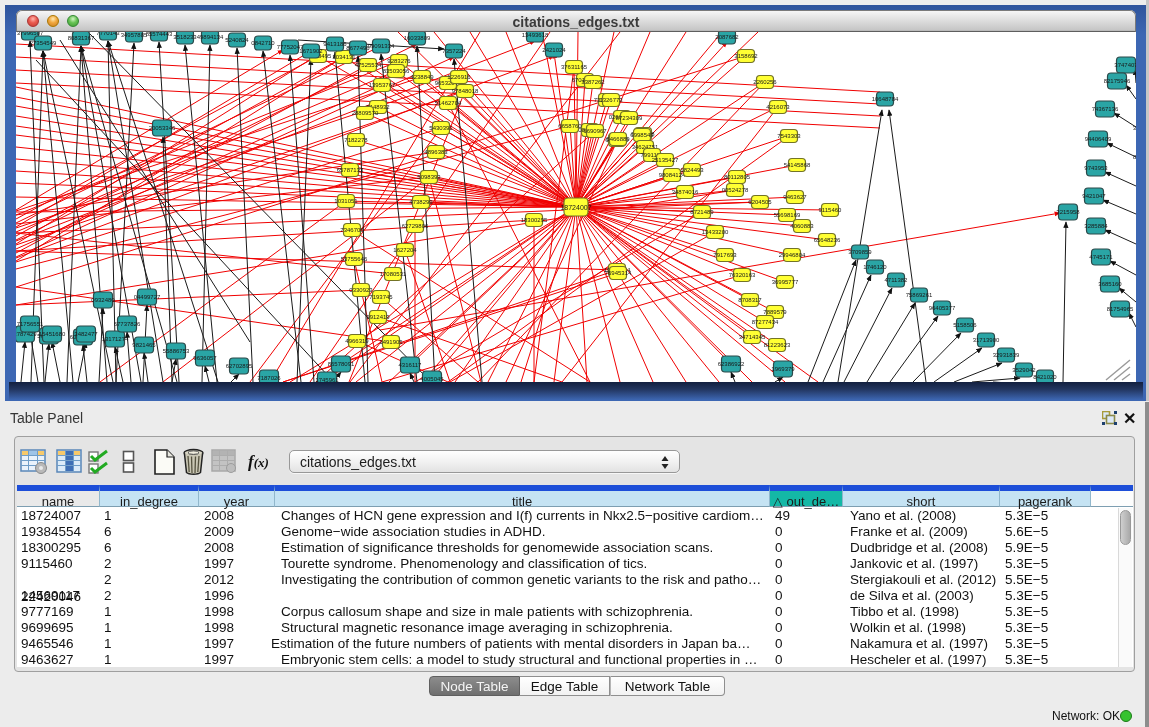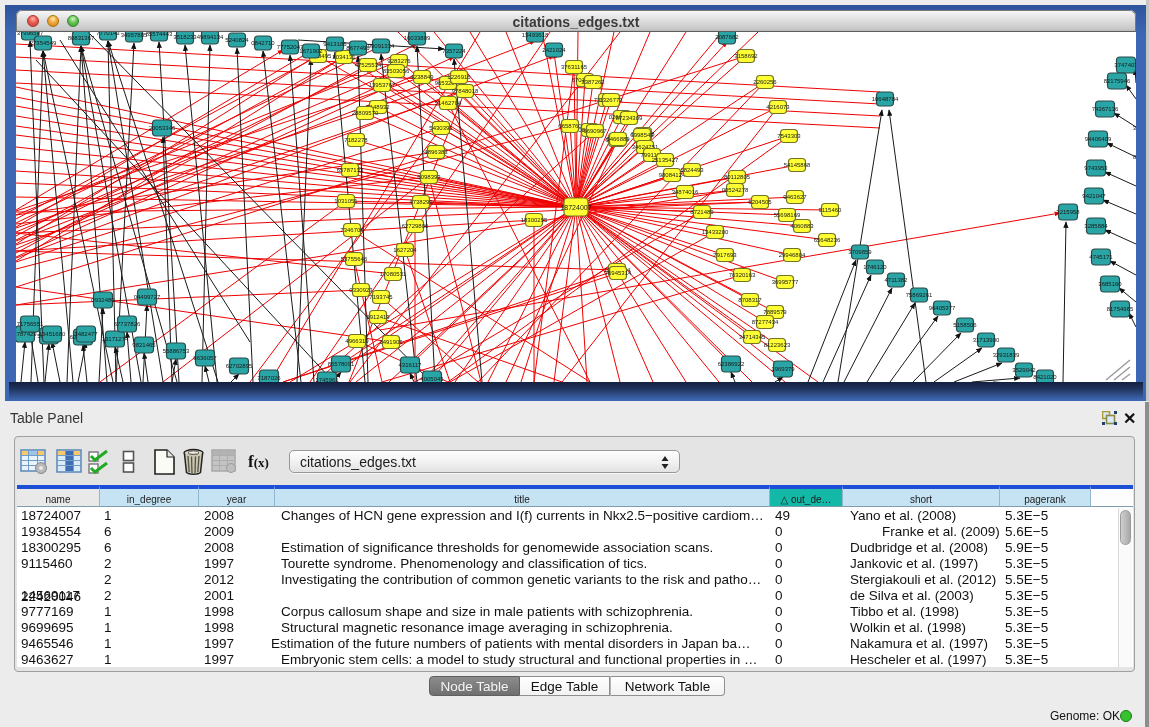--- a/index.html
+++ b/index.html
@@ -32,22 +32,22 @@
   
   #inner { left:14px; top:436px; width:1121px; height:236px; background:#e4e4e4;
     border:1px solid #9f9f9f; border-radius:4px; }
   
   #cmb { left:289px; top:450px; width:391px; height:23px; border:1px solid #989898; border-radius:5px;
     background:linear-gradient(#ffffff,#efefef 60%,#e2e2e2); box-shadow:0 1px 0 rgba(255,255,255,.7); }
   #cmb span.t { position:absolute; left:10px; top:3px; font-size:14px; color:#1c1c1c; }
   
   #tbl { left:17px; top:485px; width:1116px; height:182px; background:#fff; font-size:13.5px; }
   .hrow { position:absolute; top:0; height:22px; background:#c5e3f3; border-right:1px solid #91b7cc;
-     border-bottom:1px solid #7d9eb1; border-top:4px solid #1d4ed8; text-align:center; color:#1b1b1b;
-     line-height:21px; font-size:10px; }
+     border-bottom:1px solid #7d9eb1; border-top:6px solid #1d4ed8; text-align:center; color:#1b1b1b;
+     line-height:21px; font-size:13px; }
   .cell { position:absolute; height:16px; line-height:16.5px; white-space:nowrap; overflow:hidden; color:#111; }
   .tab { position:absolute; top:676px; height:20px; border:1px solid #8f8f8f; font-size:13.5px;
      line-height:19px; text-align:center; background:linear-gradient(#ffffff,#f2f2f2); color:#111; }
   #tab1 { left:429px; width:91px; border-radius:4px 0 0 4px;
      background:linear-gradient(#8c8c8c,#6f6f6f); color:#f4f4f4; border-color:#5f5f5f; }
   #tab2 { left:520px; width:90px; border-left:none; }
   #tab3 { left:610px; width:115px; border-radius:0 4px 4px 0; border-left:1px solid #b5b5b5; }
   #mem { left:0; top:709px; width:1120px; text-align:right; font-size:12px; color:#111; }
   #memdot { left:1120px; top:710px; width:12px; height:12px; border-radius:50%;
      background:#35c32f; border:1px solid #1c7a18; }
@@ -693,21 +693,21 @@
     <rect x="2" y="2" width="21" height="4" fill="#b3b3b3"></rect>
     <g stroke="#adadad" stroke-width="1">
       <line x1="1" y1="6.5" x2="24" y2="6.5"></line>
       <line x1="1" y1="11.5" x2="24" y2="11.5"></line>
       <line x1="1" y1="16.5" x2="24" y2="16.5"></line>
       <line x1="8.5" y1="1" x2="8.5" y2="22"></line>
       <line x1="16.5" y1="1" x2="16.5" y2="22"></line>
     </g>
     <circle cx="20" cy="19" r="4.5" fill="#bdbdbd" stroke="#9d9d9d"></circle>
   </svg>
-<div class="abs" style="left:248px;top:452px;font-size:17px;font-weight:bold;color:#111;font-family:'Liberation Serif',serif">f<span style="font-size:13px">(x)</span></div>
+<div class="abs" style="left:248px;top:452px;font-size:17px;font-style:italic;font-weight:bold;color:#111;font-family:'Liberation Serif',serif">f<span style="font-size:13px">(x)</span></div>
 <div id="cmb" class="abs">
     <span class="t">citations_edges.txt</span>
  <svg style="position:absolute;right:10px;top:5px" width="8" height="13" viewBox="0 0 8 13">
   <path d="M4,0 L7.5,5 L0.5,5 z" fill="#222"></path>
   <path d="M4,13 L7.5,8 L0.5,8 z" fill="#222"></path>
  </svg>
 </div>
 <div id="tbl" class="abs">
 <div class="hrow" style="left:0px;width:83px;background:#e9e9e9">name</div>
 <div class="hrow" style="left:83px;width:99px;background:#c5e3f3">in_degree</div>
@@ -720,22 +720,23 @@
 <div class="cell" style="left:4px;top:23px;width:77px">18724007</div>
 <div class="cell" style="left:87px;top:23px;width:93px">1</div>
 <div class="cell" style="left:187px;top:23px;width:70px">2008</div>
 <div class="cell" style="left:264px;top:23px;width:489px">Changes of HCN gene expression and I(f) currents in Nkx2.5−positive cardiom…</div>
 <div class="cell" style="left:758px;top:23px;width:67px">49</div>
 <div class="cell" style="left:833px;top:23px;width:151px">Yano et al. (2008)</div>
 <div class="cell" style="left:988px;top:23px;width:85px">5.3E−5</div>
 <div class="cell" style="left:4px;top:39px;width:77px">19384554</div>
 <div class="cell" style="left:87px;top:39px;width:93px">6</div>
 <div class="cell" style="left:187px;top:39px;width:70px">2009</div>
+<div class="cell" style="left:264px;top:39px;width:489px">Genome−wide association studies in ADHD.</div>
 <div class="cell" style="left:758px;top:39px;width:67px">0</div>
-<div class="cell" style="left:865px;top:39px;width:151px">Franke et al. (2009)</div>
+<div class="cell" style="left:833px;top:39px;width:151px">Franke et al. (2009)</div>
 <div class="cell" style="left:988px;top:39px;width:85px">5.6E−5</div>
 <div class="cell" style="left:4px;top:55px;width:77px">18300295</div>
 <div class="cell" style="left:87px;top:55px;width:93px">6</div>
 <div class="cell" style="left:187px;top:55px;width:70px">2008</div>
 <div class="cell" style="left:264px;top:55px;width:489px">Estimation of significance thresholds for genomewide association scans.</div>
 <div class="cell" style="left:758px;top:55px;width:67px">0</div>
 <div class="cell" style="left:833px;top:55px;width:151px">Dudbridge et al. (2008)</div>
 <div class="cell" style="left:988px;top:55px;width:85px">5.9E−5</div>
 <div class="cell" style="left:4px;top:71px;width:77px">9115460</div>
 <div class="cell" style="left:87px;top:71px;width:93px">2</div>
@@ -746,21 +747,21 @@
 <div class="cell" style="left:988px;top:71px;width:85px">5.3E−5</div>
 <div class="cell" style="left:4px;top:104px;width:77px">22420046</div>
 <div class="cell" style="left:87px;top:87px;width:93px">2</div>
 <div class="cell" style="left:187px;top:87px;width:70px">2012</div>
 <div class="cell" style="left:264px;top:87px;width:489px">Investigating the contribution of common genetic variants to the risk and patho…</div>
 <div class="cell" style="left:758px;top:87px;width:67px">0</div>
 <div class="cell" style="left:833px;top:87px;width:151px">Stergiakouli et al. (2012)</div>
 <div class="cell" style="left:988px;top:87px;width:85px">5.5E−5</div>
 <div class="cell" style="left:4px;top:103px;width:77px">14569117</div>
 <div class="cell" style="left:87px;top:103px;width:93px">2</div>
-<div class="cell" style="left:187px;top:103px;width:70px">2001</div>
+<div class="cell" style="left:187px;top:103px;width:70px">1996</div>
 <div class="cell" style="left:758px;top:103px;width:67px">0</div>
 <div class="cell" style="left:833px;top:103px;width:151px">de Silva et al. (2003)</div>
 <div class="cell" style="left:988px;top:103px;width:85px">5.3E−5</div>
 <div class="cell" style="left:4px;top:119px;width:77px">9777169</div>
 <div class="cell" style="left:87px;top:119px;width:93px">1</div>
 <div class="cell" style="left:187px;top:119px;width:70px">1998</div>
 <div class="cell" style="left:264px;top:119px;width:489px">Corpus callosum shape and size in male patients with schizophrenia.</div>
 <div class="cell" style="left:758px;top:119px;width:67px">0</div>
 <div class="cell" style="left:833px;top:119px;width:151px">Tibbo et al. (1998)</div>
 <div class="cell" style="left:988px;top:119px;width:85px">5.3E−5</div>
@@ -785,14 +786,14 @@
 <div class="cell" style="left:758px;top:167px;width:67px">0</div>
 <div class="cell" style="left:833px;top:167px;width:151px">Hescheler et al. (1997)</div>
 <div class="cell" style="left:988px;top:167px;width:85px">5.3E−5</div>
 <div class="abs" style="left:1101px;top:23px;width:14px;height:159px;background:#fafafa;border-left:1px solid #d9d9d9"></div>
 <div class="abs" style="left:1103px;top:25px;width:11px;height:35px;border-radius:6px;background:linear-gradient(90deg,#cfcfcf,#a9a9a9);border:1px solid #999"></div>
 </div>
 
 <div id="tab1" class="tab abs">Node Table</div>
 <div id="tab2" class="tab abs">Edge Table</div>
 <div id="tab3" class="tab abs">Network Table</div>
-<div id="mem" class="abs">Genome: OK</div>
+<div id="mem" class="abs">Network: OK</div>
 <div id="memdot" class="abs"></div>
 
 </body></html>

